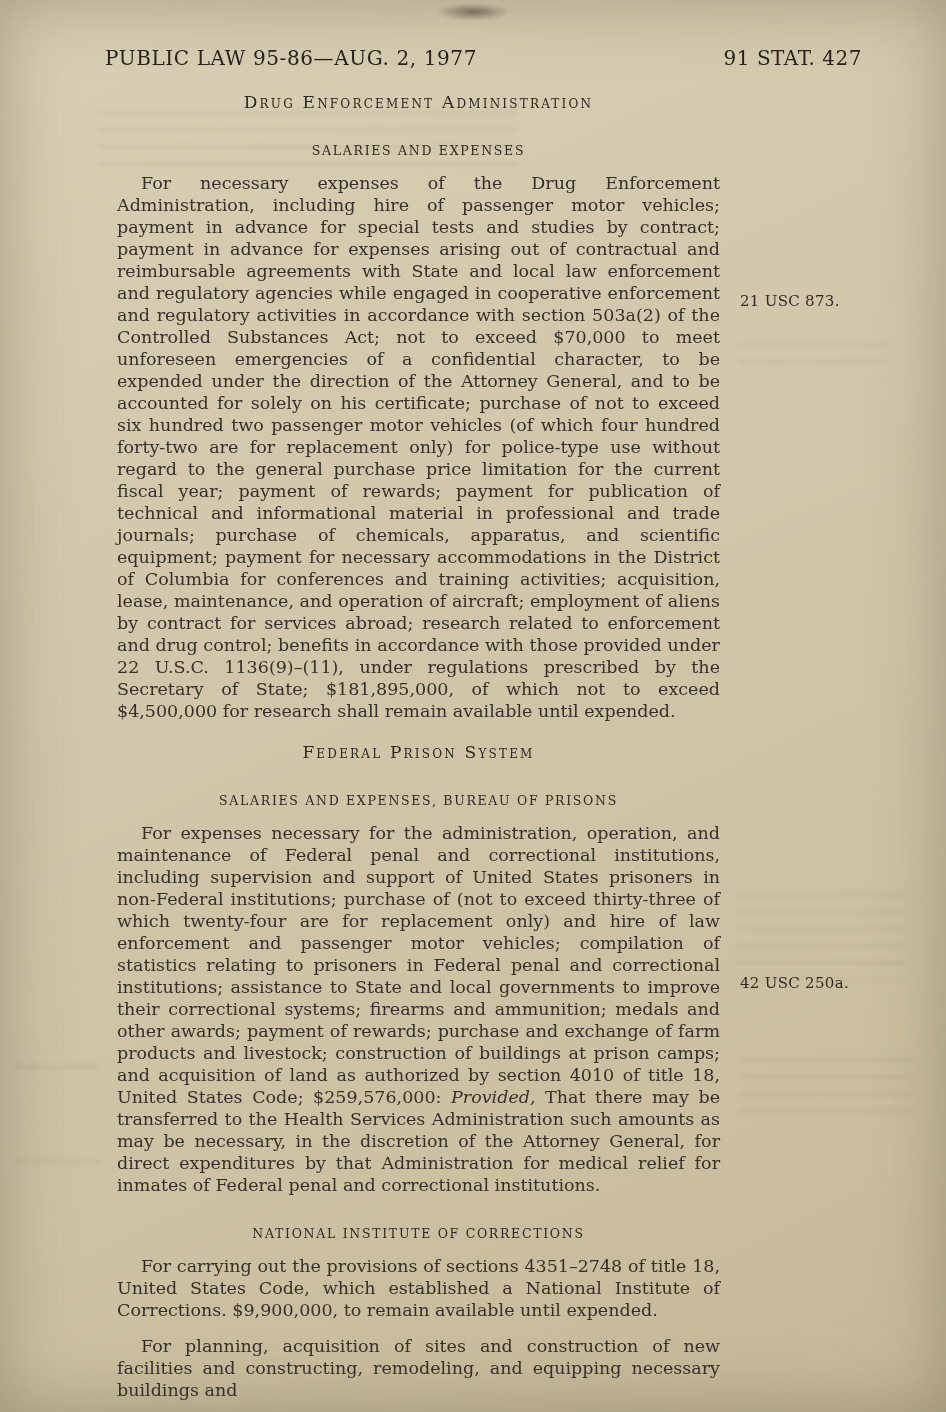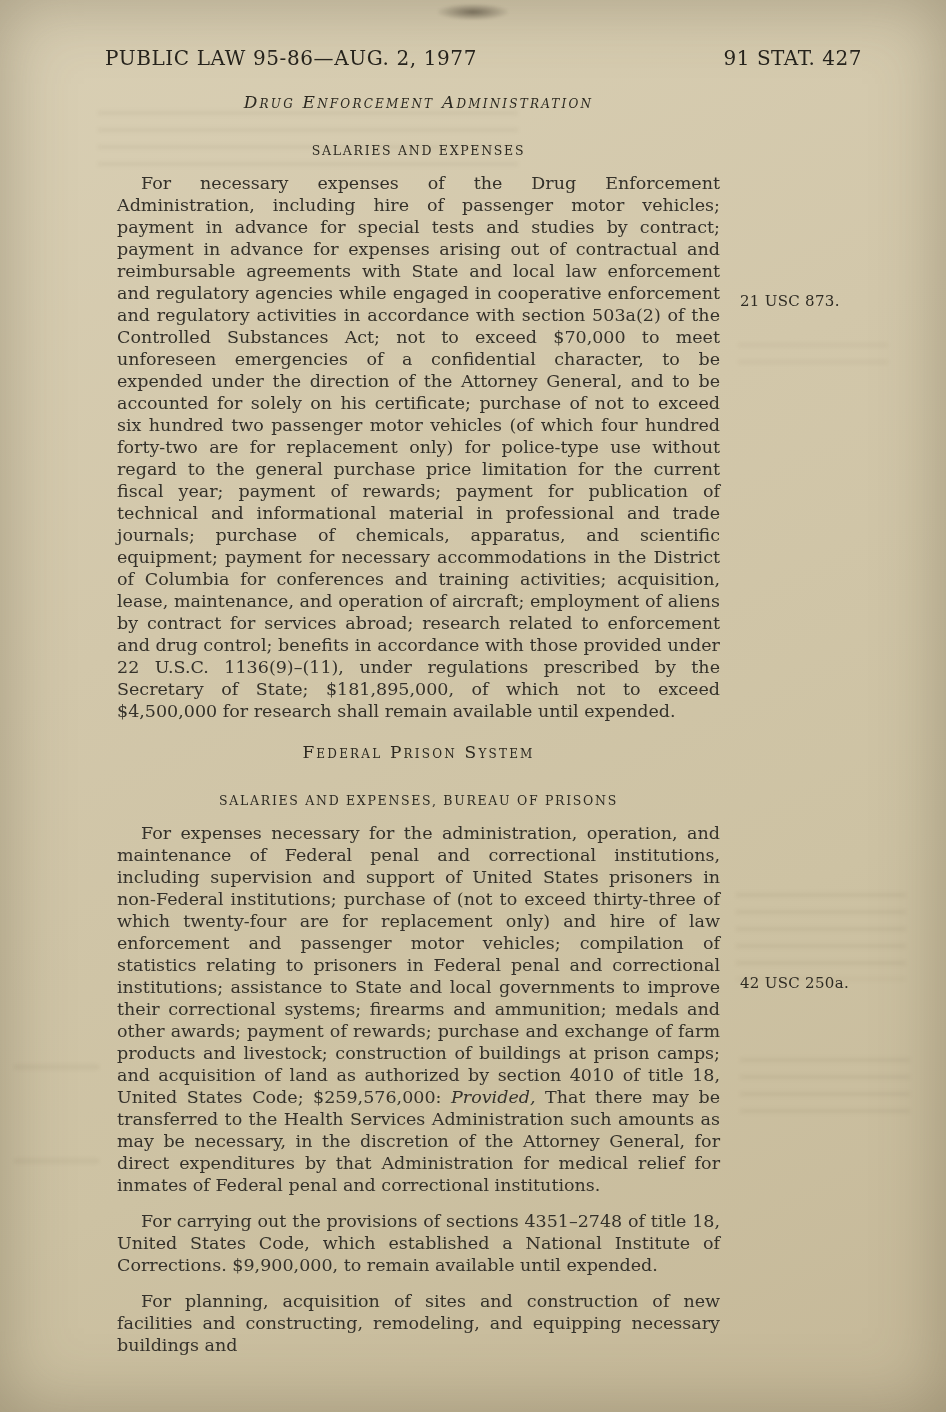--- a/index.html
+++ b/index.html
@@ -29,21 +29,21 @@
   }
 
   
   .text-column { position: absolute; top: 92px; left: 105px; width: 627px; }
 
   h2.sec {
     margin: 20px 0 0; text-align: center;
     font-size: 17px; font-weight: normal; font-variant: small-caps;
     letter-spacing: 2.2px; color: #2c2921; line-height: 21px;
   }
-  h2.sec.first { margin-top: 0; font-style: italic; }
+  h2.sec.first { margin-top: 0; }
 
   h3.sub {
     margin: 30px 0 0; text-align: center;
     font-size: 12.5px; font-weight: normal;
     letter-spacing: 1.7px; color: #2e2b23; line-height: 15px;
   }
 
   p.body {
     margin: 14px 12px 0;
     font-size: 17.5px; line-height: 22px;
@@ -107,20 +107,21 @@
   <main class="text-column">
 
     <h2 class="sec first">Drug Enforcement Administration</h2>
     <h3 class="sub">SALARIES AND EXPENSES</h3>
     <p class="body"><span>For necessary expenses of the Drug Enforcement Administration, including hire of passenger motor vehicles; payment in advance for special tests and studies by contract; payment in advance for expenses arising out of contractual and reimbursable agreements with State and local law enforcement and regulatory agencies while engaged in cooperative enforcement and regulatory activities in accordance with section 503a(2) of the Controlled Substances Act; not to exceed $70,000 to meet unforeseen emergencies of a confidential character, to be expended under the direction of the Attorney General, and to be accounted for solely on his certificate; purchase of not to exceed six hundred two passenger motor vehicles (of which four hundred forty-two are for replacement only) for police-type use without regard to the general purchase price limitation for the current fiscal year; payment of rewards; payment for publication of technical and informational material in professional and trade journals; purchase of chemicals, apparatus, and scientific equipment; payment for necessary accommodations in the District of Columbia for conferences and training activities; acquisition, lease, maintenance, and operation of aircraft; employment of aliens by contract for services abroad; research related to enforcement and drug control; benefits in accordance with those provided under 22 U.S.C. 1136(9)–(11), under regulations prescribed by the Secretary of State; $181,895,000, of which not to exceed $4,500,000 for research shall remain available until expended.</span></p>
 
     <h2 class="sec">Federal Prison System</h2>
     <h3 class="sub">SALARIES AND EXPENSES, BUREAU OF PRISONS</h3>
     <p class="body"><span>For expenses necessary for the administration, operation, and maintenance of Federal penal and correctional institutions, including supervision and support of United States prisoners in non-Federal institutions; purchase of (not to exceed thirty-three of which twenty-four are for replacement only) and hire of law enforcement and passenger motor vehicles; compilation of statistics relating to prisoners in Federal penal and correctional institutions; assistance to State and local governments to improve their correctional systems; firearms and ammunition; medals and other awards; payment of rewards; purchase and exchange of farm products and livestock; construction of buildings at prison camps; and acquisition of land as authorized by section 4010 of title 18, United States Code; $259,576,000: </span><span class="italic">Provided,</span><span> That there may be transferred to the Health Services Administration such amounts as may be necessary, in the discretion of the Attorney General, for direct expenditures by that Administration for medical relief for inmates of Federal penal and correctional institutions.</span></p>
 
+    <h3 class="sub">NATIONAL INSTITUTE OF CORRECTIONS</h3>
     <p class="body"><span>For carrying out the provisions of sections 4351–2748 of title 18, United States Code, which established a National Institute of Corrections. $9,900,000, to remain available until expended.</span></p>
 
     <p class="body"><span>For planning, acquisition of sites and construction of new facilities and constructing, remodeling, and equipping necessary buildings and</span></p>
 
   </main>
 
   <aside>
     <div class="margin-note n1">21 USC 873.</div>
     <div class="margin-note n2">42 USC 250a.</div>
   </aside>

